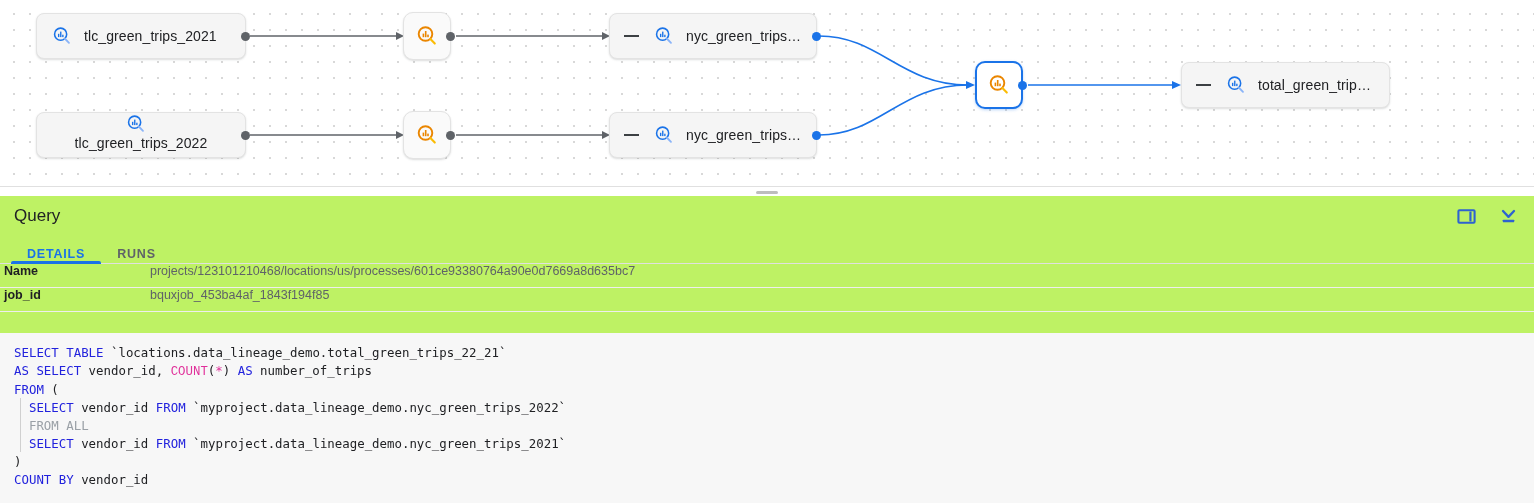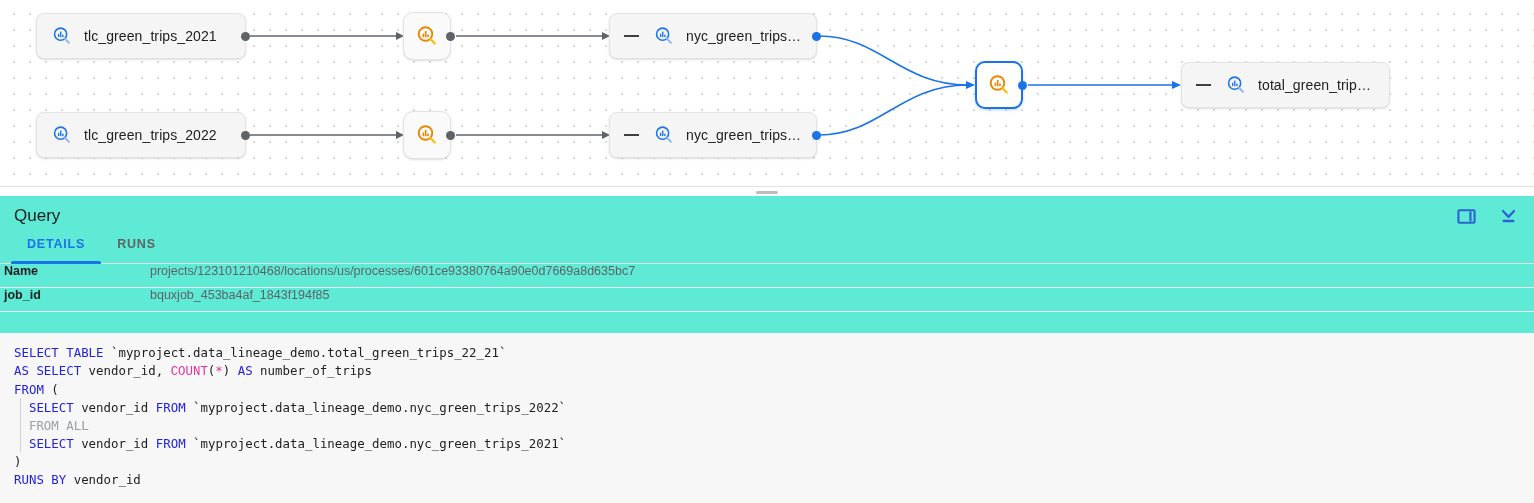--- a/index.html
+++ b/index.html
@@ -76,21 +76,21 @@
   .port {
     position: absolute;
     width: 9px; height: 9px;
     border-radius: 50%;
     background: #5f6368;
   }
   .port.blue { background: #1a73e8; }
 
   
   #n-tlc2021 { left: 36px;  top: 13px;  width: 210px; }
-  #n-tlc2022 { left: 36px;  top: 112px; width: 210px; }
+  #n-tlc2022 { left: 36px;  top: 112px; width: 210px; flex-direction: column; }
   #n-proc1   { left: 403px; top: 12px; }
   #n-proc2   { left: 403px; top: 111px; }
   #n-nyc1    { left: 609px; top: 13px;  width: 208px; }
   #n-nyc2    { left: 609px; top: 112px; width: 208px; }
   #n-procsel { left: 975px; top: 61px; }
   #n-total   { left: 1181px; top: 62px; width: 209px; }
 
   
   .resize-handle {
     position: absolute;
@@ -100,21 +100,21 @@
     cursor: row-resize;
   }
   .resize-handle .grip {
     position: absolute;
     left: 50%; top: 4px; transform: translateX(-50%);
     width: 22px; height: 3px; border-radius: 2px;
     background: #bdbdbd;
   }
 
   
-  .panel { position: absolute; left: 0; top: 196px; width: 1534px; height: 307px; background:#5eead4; }
+  .panel { position: absolute; left: 0; top: 196px; width: 1534px; height: 307px; background:#bef264; }
 
   .panel-header {
     position: relative;
     height: 40px;
     display: flex; align-items: center;
     padding: 0 14px 0 14px;
   }
   .panel-title { font-size: 17px; color: #202124; font-weight: 400; }
   .header-actions { margin-left:auto; display:flex; align-items:center; gap: 18px; }
   .hdr-btn { width: 24px; height: 24px; display:flex; align-items:center; justify-content:center; cursor:pointer; }
@@ -126,21 +126,21 @@
     display: flex;
     align-items: flex-end;
     border-bottom: 1px solid #e0e0e0;
     padding-left: 11px;
   }
   .tab {
     font-size: 12.5px;
     letter-spacing: .8px;
     font-weight: 600;
     color: #5f6368;
-    padding: 0 16px 12px 16px;
+    padding: 0 16px 2px 16px;
     cursor: pointer;
     position: relative;
   }
   .tab.active { color: #1a73e8; }
   .tab.active::after {
     content: "";
     position: absolute;
     left: 0; right: 0; bottom: -1px;
     height: 3px; background: #1a73e8;
     border-radius: 2px 2px 0 0;
@@ -371,24 +371,24 @@
         <div class="detail-key">Name</div>
         <div class="detail-val">projects/123101210468/locations/us/processes/601ce93380764a90e0d7669a8d635bc7</div>
       </div>
       <div class="detail-row">
         <div class="detail-key">job_id</div>
         <div class="detail-val">bquxjob_453ba4af_1843f194f85</div>
       </div>
     </div>
 
     <div class="code-wrap">
-      <pre class="code"><span class="indent-guide"></span><code id="code-target"><span class="kw">SELECT TABLE </span><span class="plain">`myproject.data_lineage_demo.total_green_trips_22_21`</span>
+      <pre class="code"><span class="indent-guide"></span><code id="code-target"><span class="kw">SELECT TABLE </span><span class="plain">`locations.data_lineage_demo.total_green_trips_22_21`</span>
 <span class="kw">AS SELECT </span><span class="plain">vendor_id, </span><span class="fn">COUNT</span><span class="plain">(</span><span class="op">*</span><span class="plain">) </span><span class="kw">AS </span><span class="plain">number_of_trips</span>
 <span class="kw">FROM </span><span class="plain">(</span>
 <span class="plain">  </span><span class="kw">SELECT </span><span class="plain">vendor_id </span><span class="kw">FROM </span><span class="plain">`myproject.data_lineage_demo.nyc_green_trips_2022`</span>
 <span class="dim">  FROM ALL</span>
 <span class="plain">  </span><span class="kw">SELECT </span><span class="plain">vendor_id </span><span class="kw">FROM </span><span class="plain">`myproject.data_lineage_demo.nyc_green_trips_2021`</span>
 <span class="plain">)</span>
-<span class="kw">RUNS BY </span><span class="plain">vendor_id</span></code></pre>
+<span class="kw">COUNT BY </span><span class="plain">vendor_id</span></code></pre>
     </div>
 
   </div>
 </div>
 
 </body></html>

